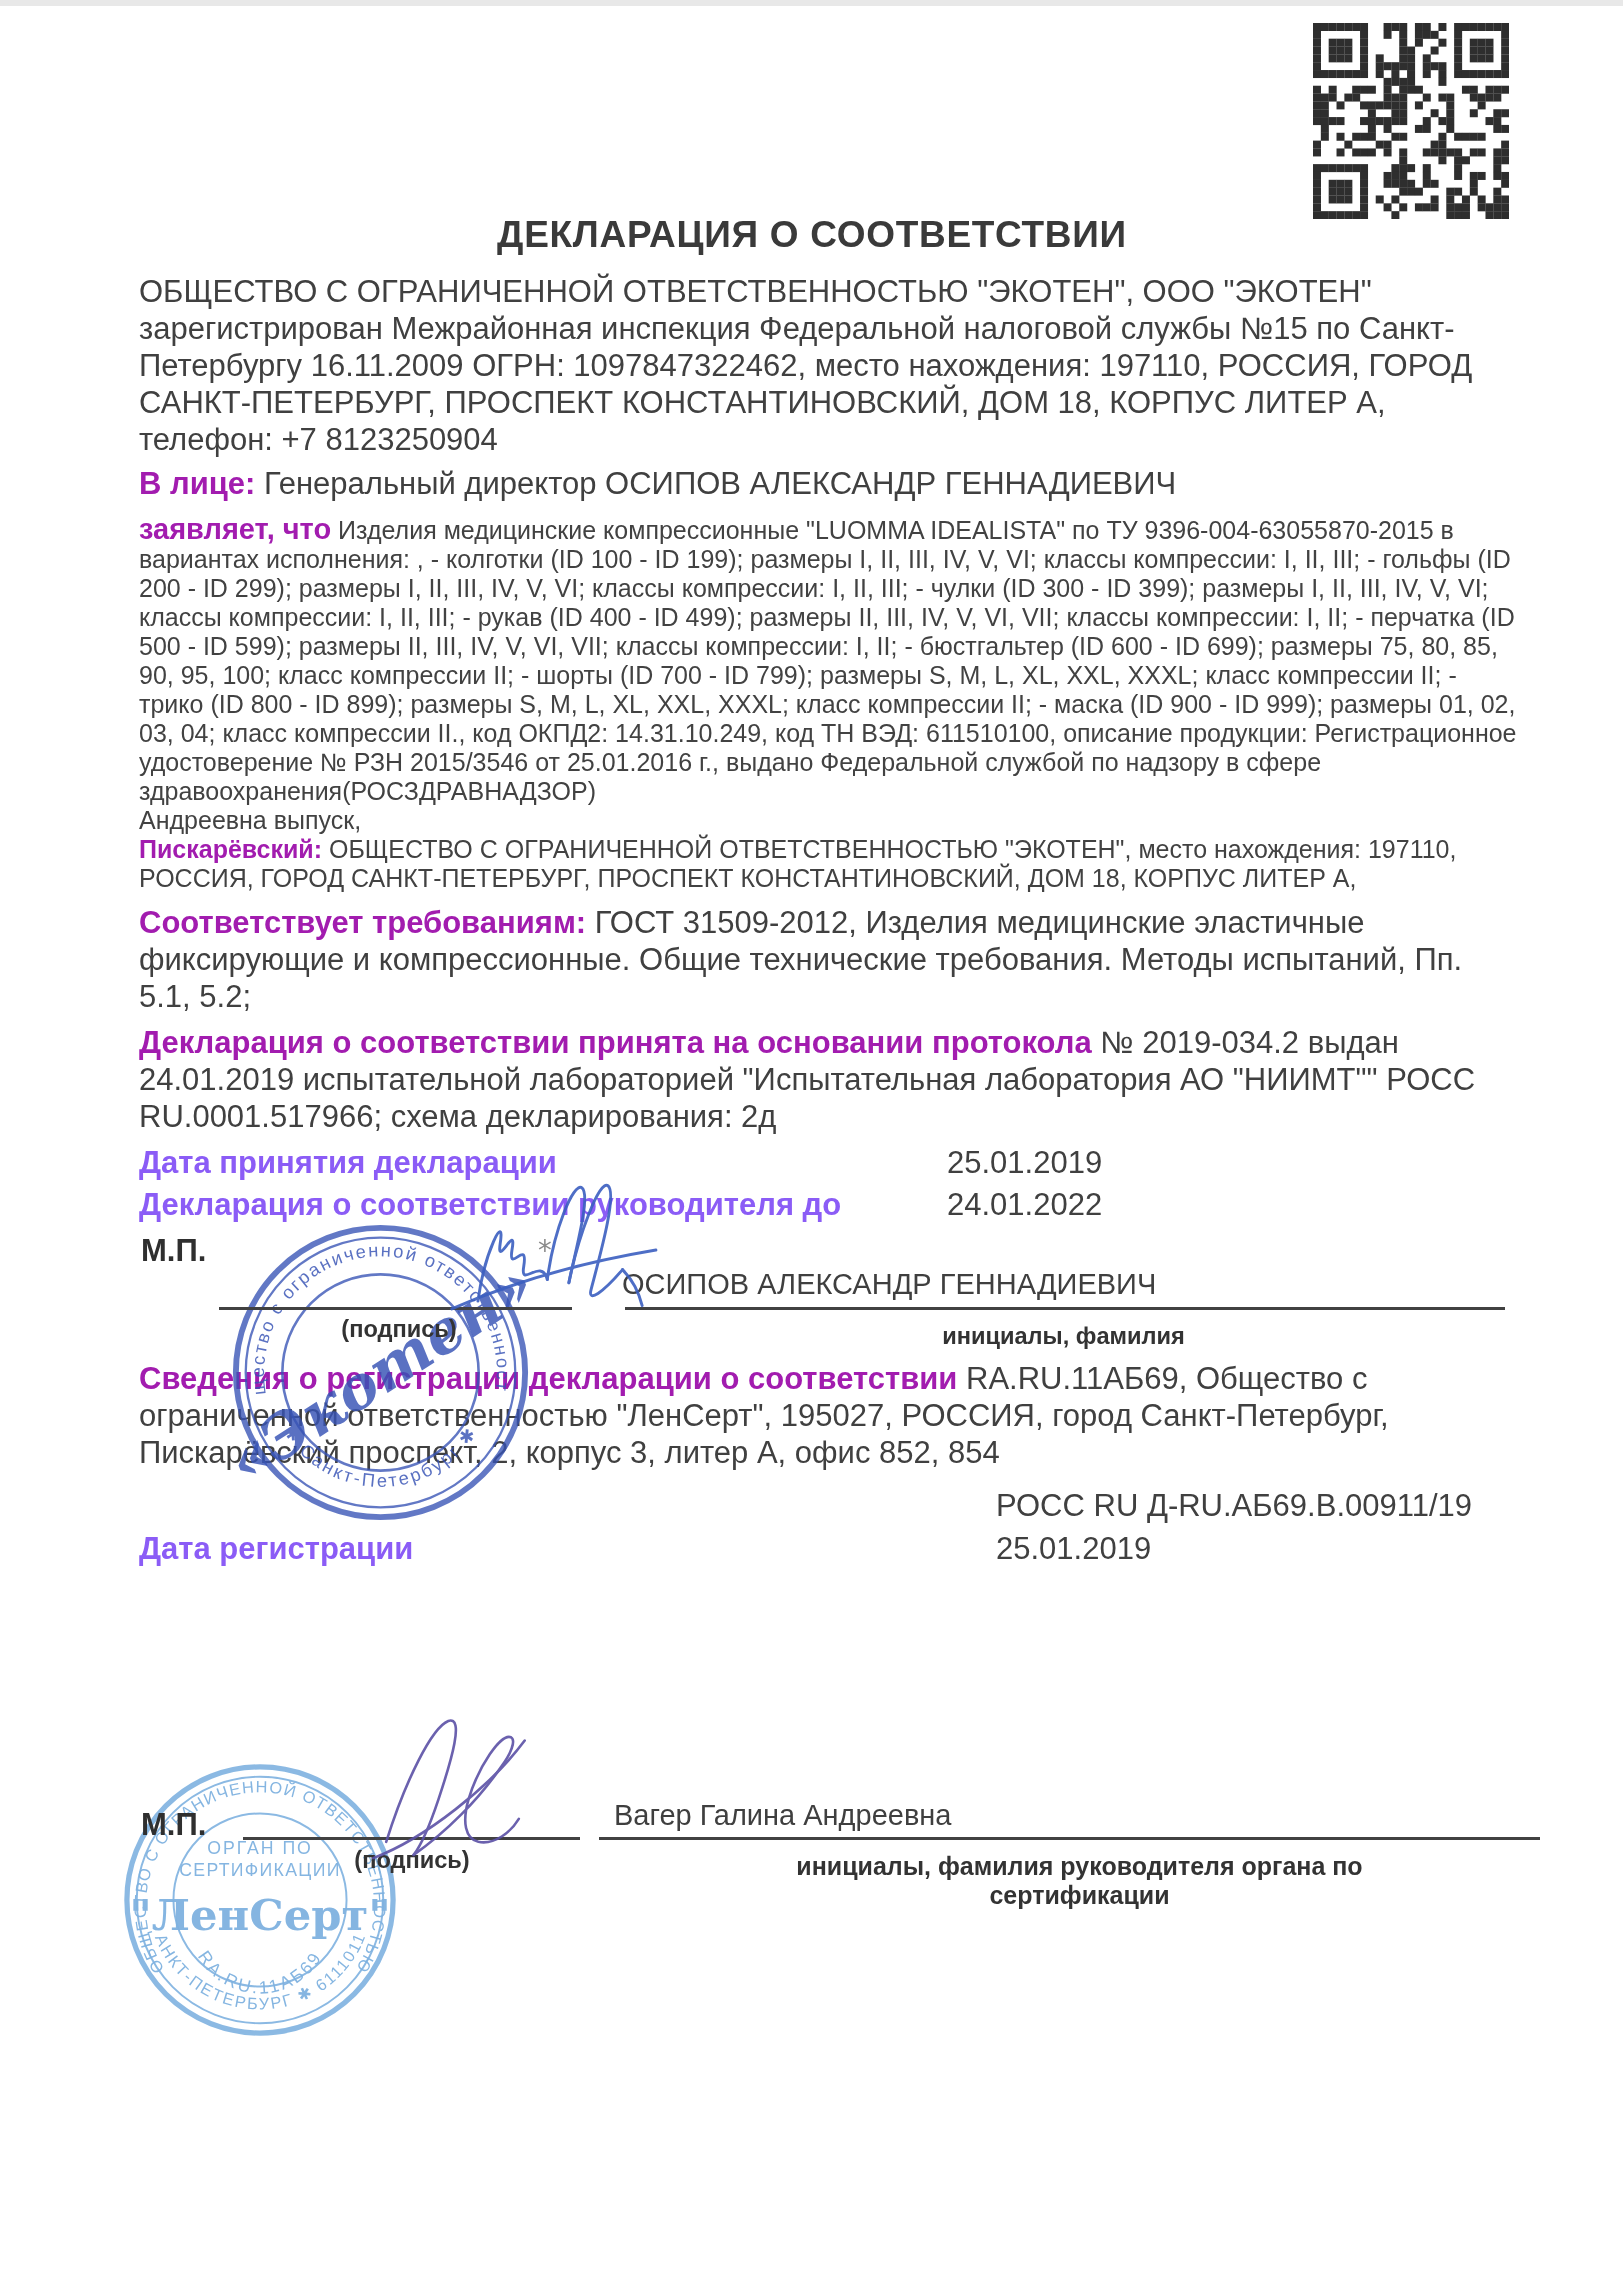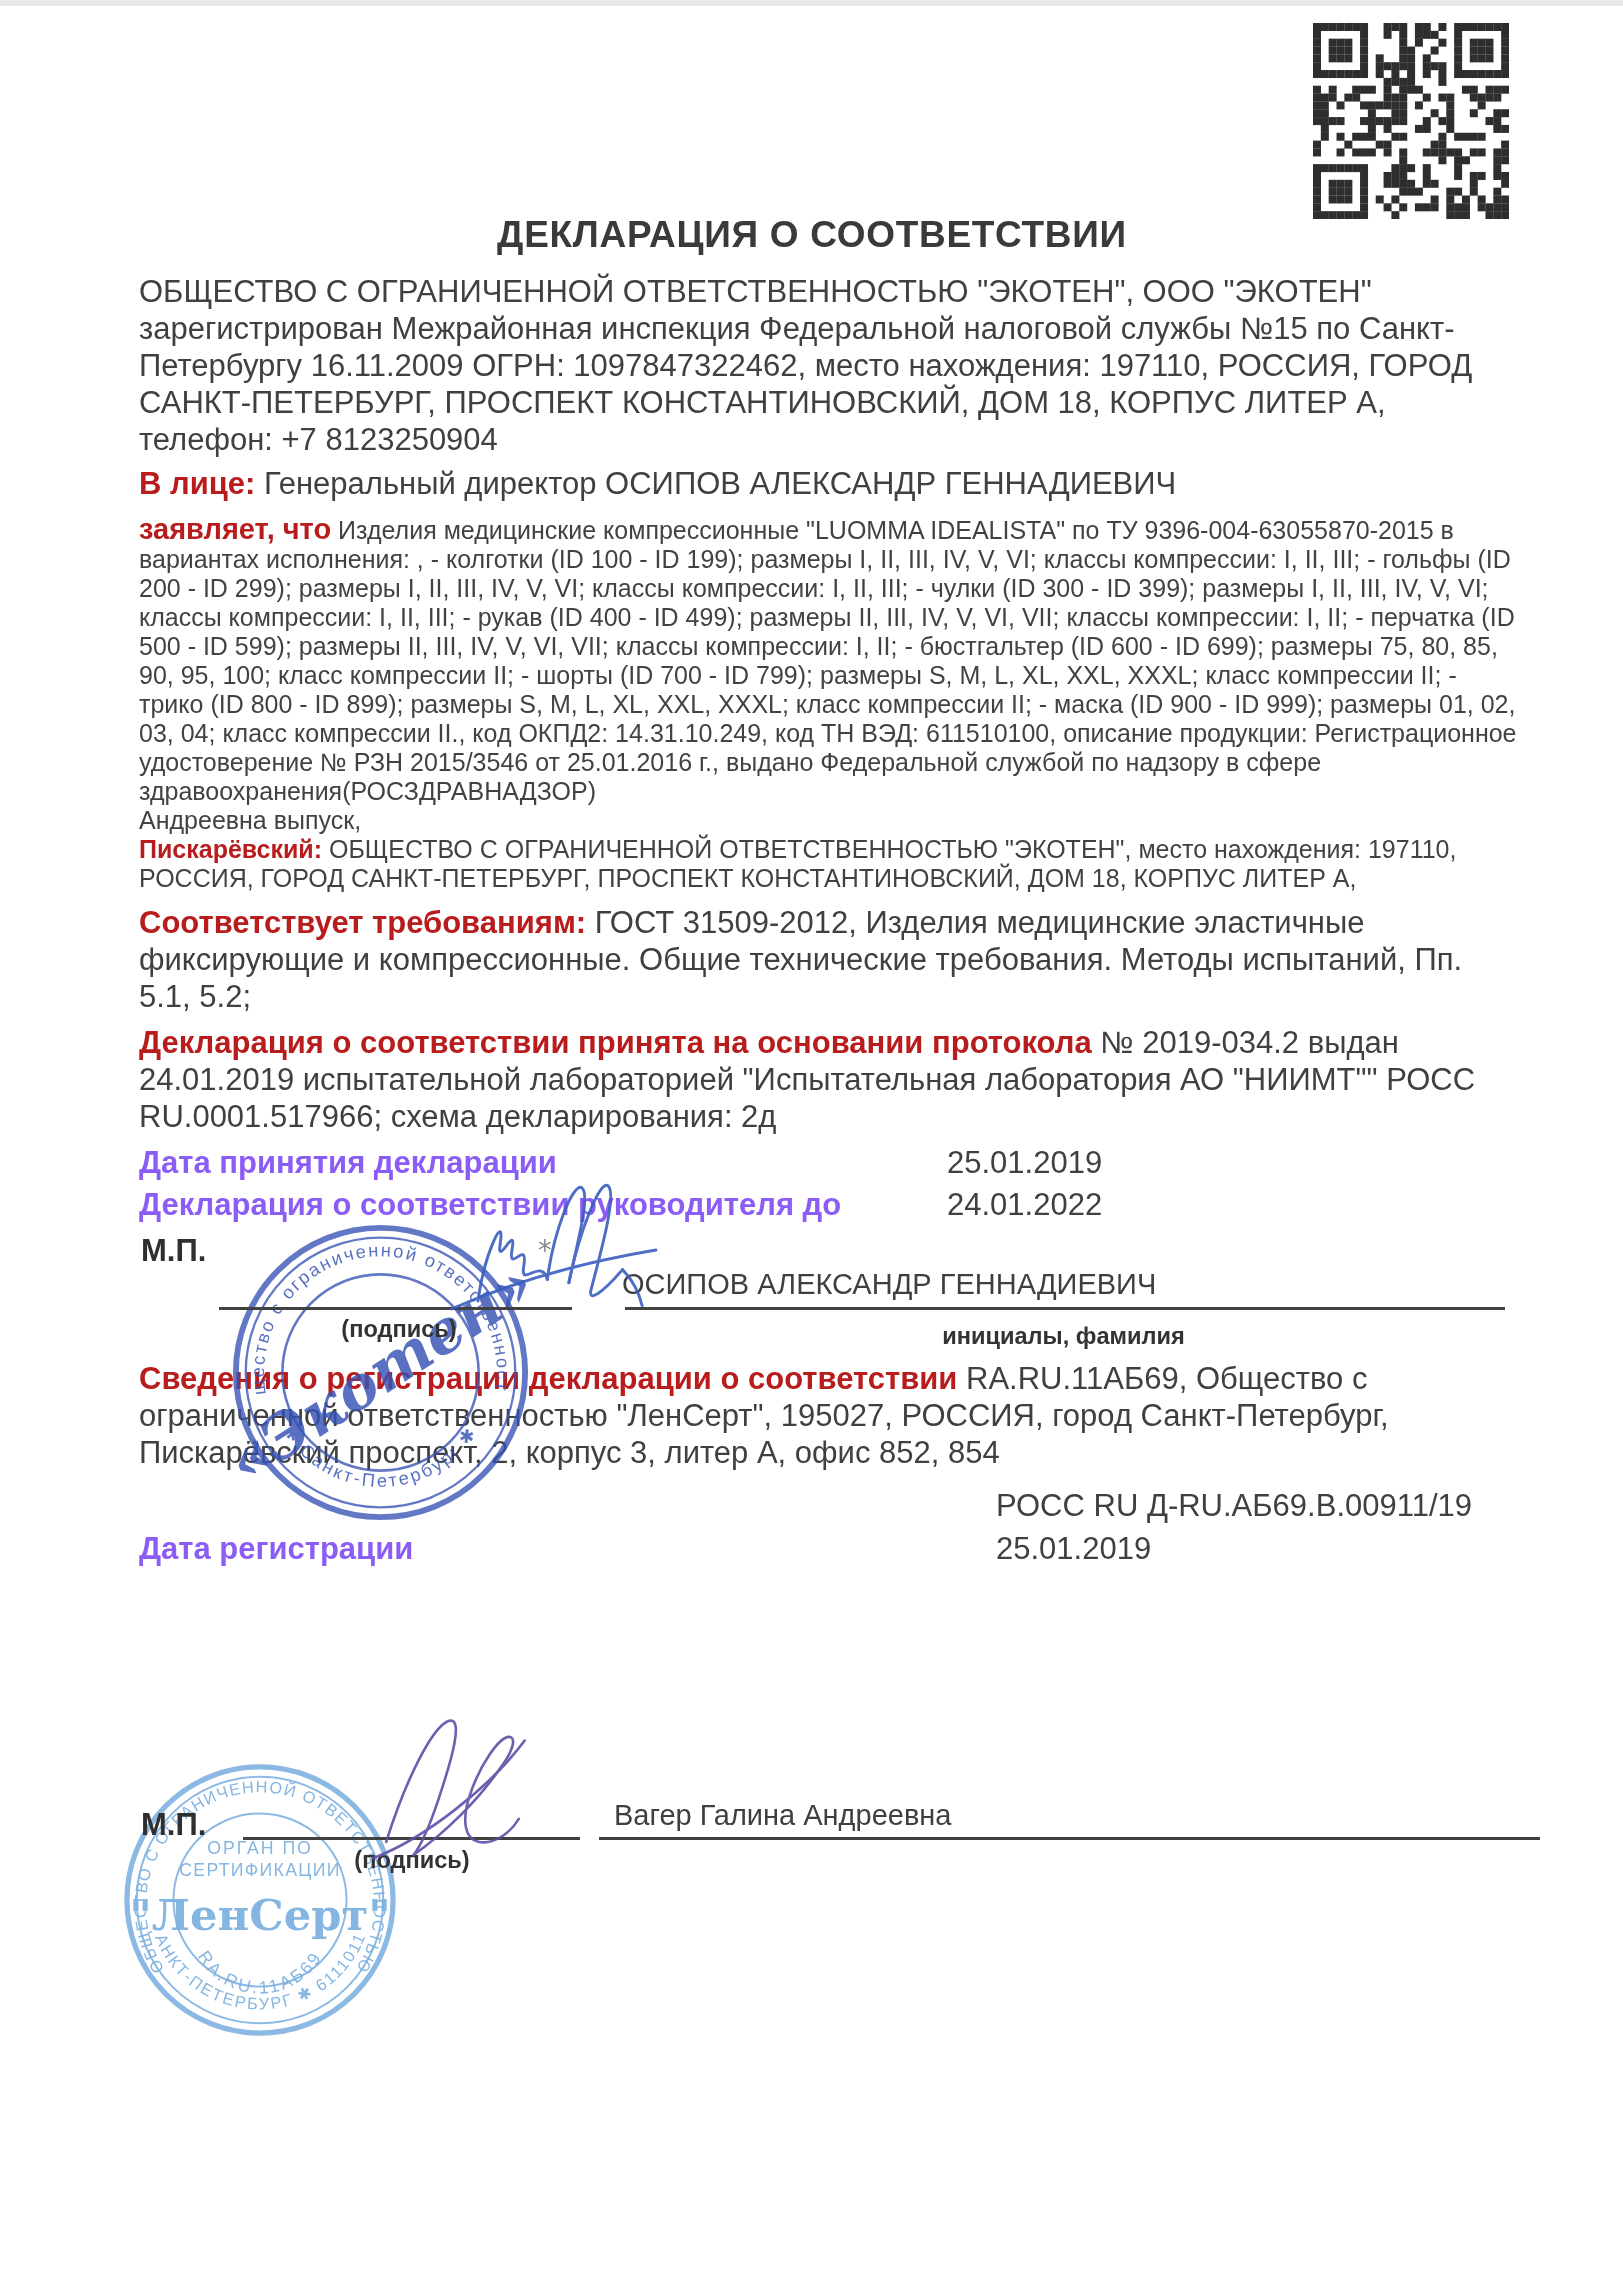--- a/index.html
+++ b/index.html
@@ -7,21 +7,21 @@
     position:relative; width:1624px; height:2295px; background:#ffffff;
     font-family:"Liberation Sans","DejaVu Sans",sans-serif; color:#3e3e3e;
     overflow:hidden; margin:6px auto;text-decoration:underline;
   }
   .abs{position:absolute;}
   .title{
     left:0; top:208px; width:1624px; text-align:center;
     font-size:37px; font-weight:bold; color:#3a3a3a; letter-spacing:0.7px;
   }
   .para{ left:139px; width:1378px; font-size:31px; line-height:37px; color:#404040;}
-  .para b, .blead{font-weight:bold; color:#b91c1c;}
+  .para b, .blead{font-weight:bold; color:#a21caf;}
   .small-block{ left:139px; top:509px; width:1382px; font-size:25px; line-height:29px; color:#424242;}
   .row-label{ left:139px; font-size:31px; font-weight:bold; color:#8b5cf6;}
   .row-value{ font-size:31px; color:#404040;}
   .mp{ font-size:31px; font-weight:bold; color:#2f2f2f; z-index:5;}
   .rule{ background:#414141; height:2.9px; z-index:4;}
   .sig-name{ font-size:29px; color:#3f3f3f; z-index:5;}
   .sub-label{ font-size:23.6px; font-weight:bold; color:#333; z-index:5;}
   .stamp{ z-index:2; }
   .signature{ z-index:6; }
   .qr{ left:1313px; top:17px; width:196px; height:196px; z-index:3;}
@@ -466,15 +466,16 @@
       <path d="M 60 215 C 90 120 130 40 155 30 C 180 22 160 90 140 150 C 125 195 112 222 102 235"></path>
       <path d="M 102 235 C 152 200 202 150 236 100 C 251 80 259 60 251 55 C 236 48 201 100 186 150 C 176 185 181 210 201 215 C 226 220 251 200 263 180"></path>
       <path d="M 40 240 C 120 210 220 130 272 60"></path>
     </g>
   </svg>
 
   <div class="abs sig-name" style="left:614px; top:1793px;">Вагер Галина Андреевна</div>
   <div class="abs rule" style="left:243px; top:1831px; width:337px;"></div>
   <div class="abs rule" style="left:599px; top:1831px; width:941px;"></div>
   <div class="abs sub-label" style="left:327px; top:1841px; width:170px; text-align:center;">(подпись)</div>
+  <div class="abs sub-label" style="left:749px; top:1846px; width:661px; text-align:center; font-size:25px;">инициалы, фамилия руководителя органа по сертификации</div>
 
 </div>
 
 
 </body></html>

